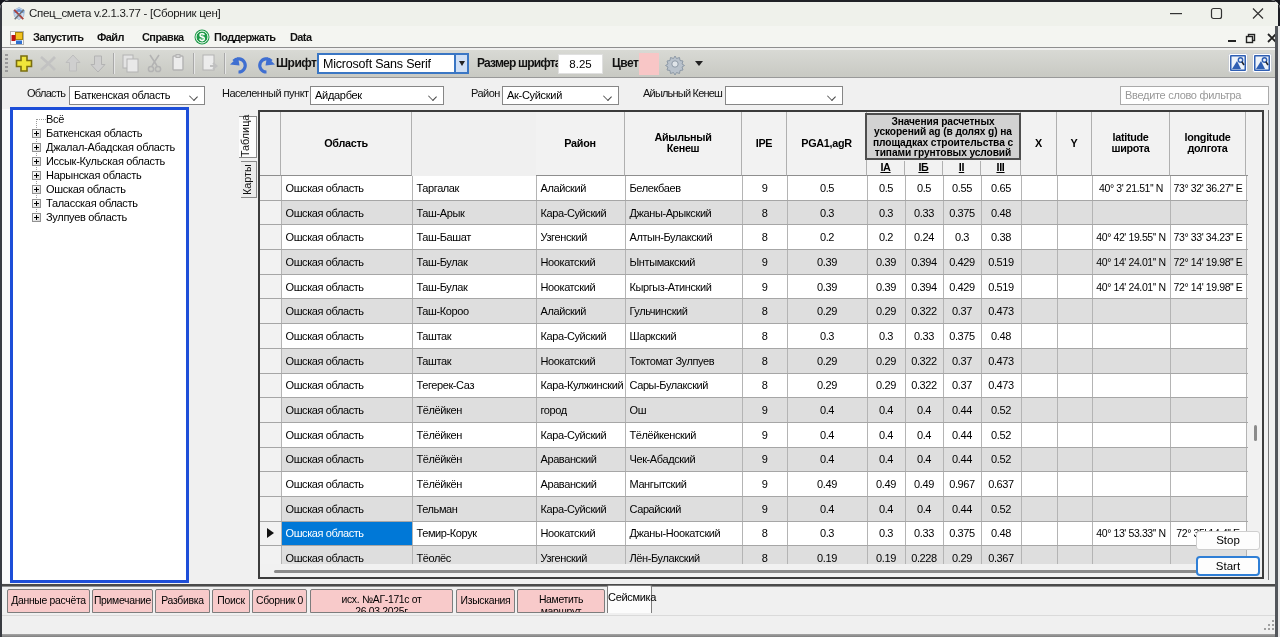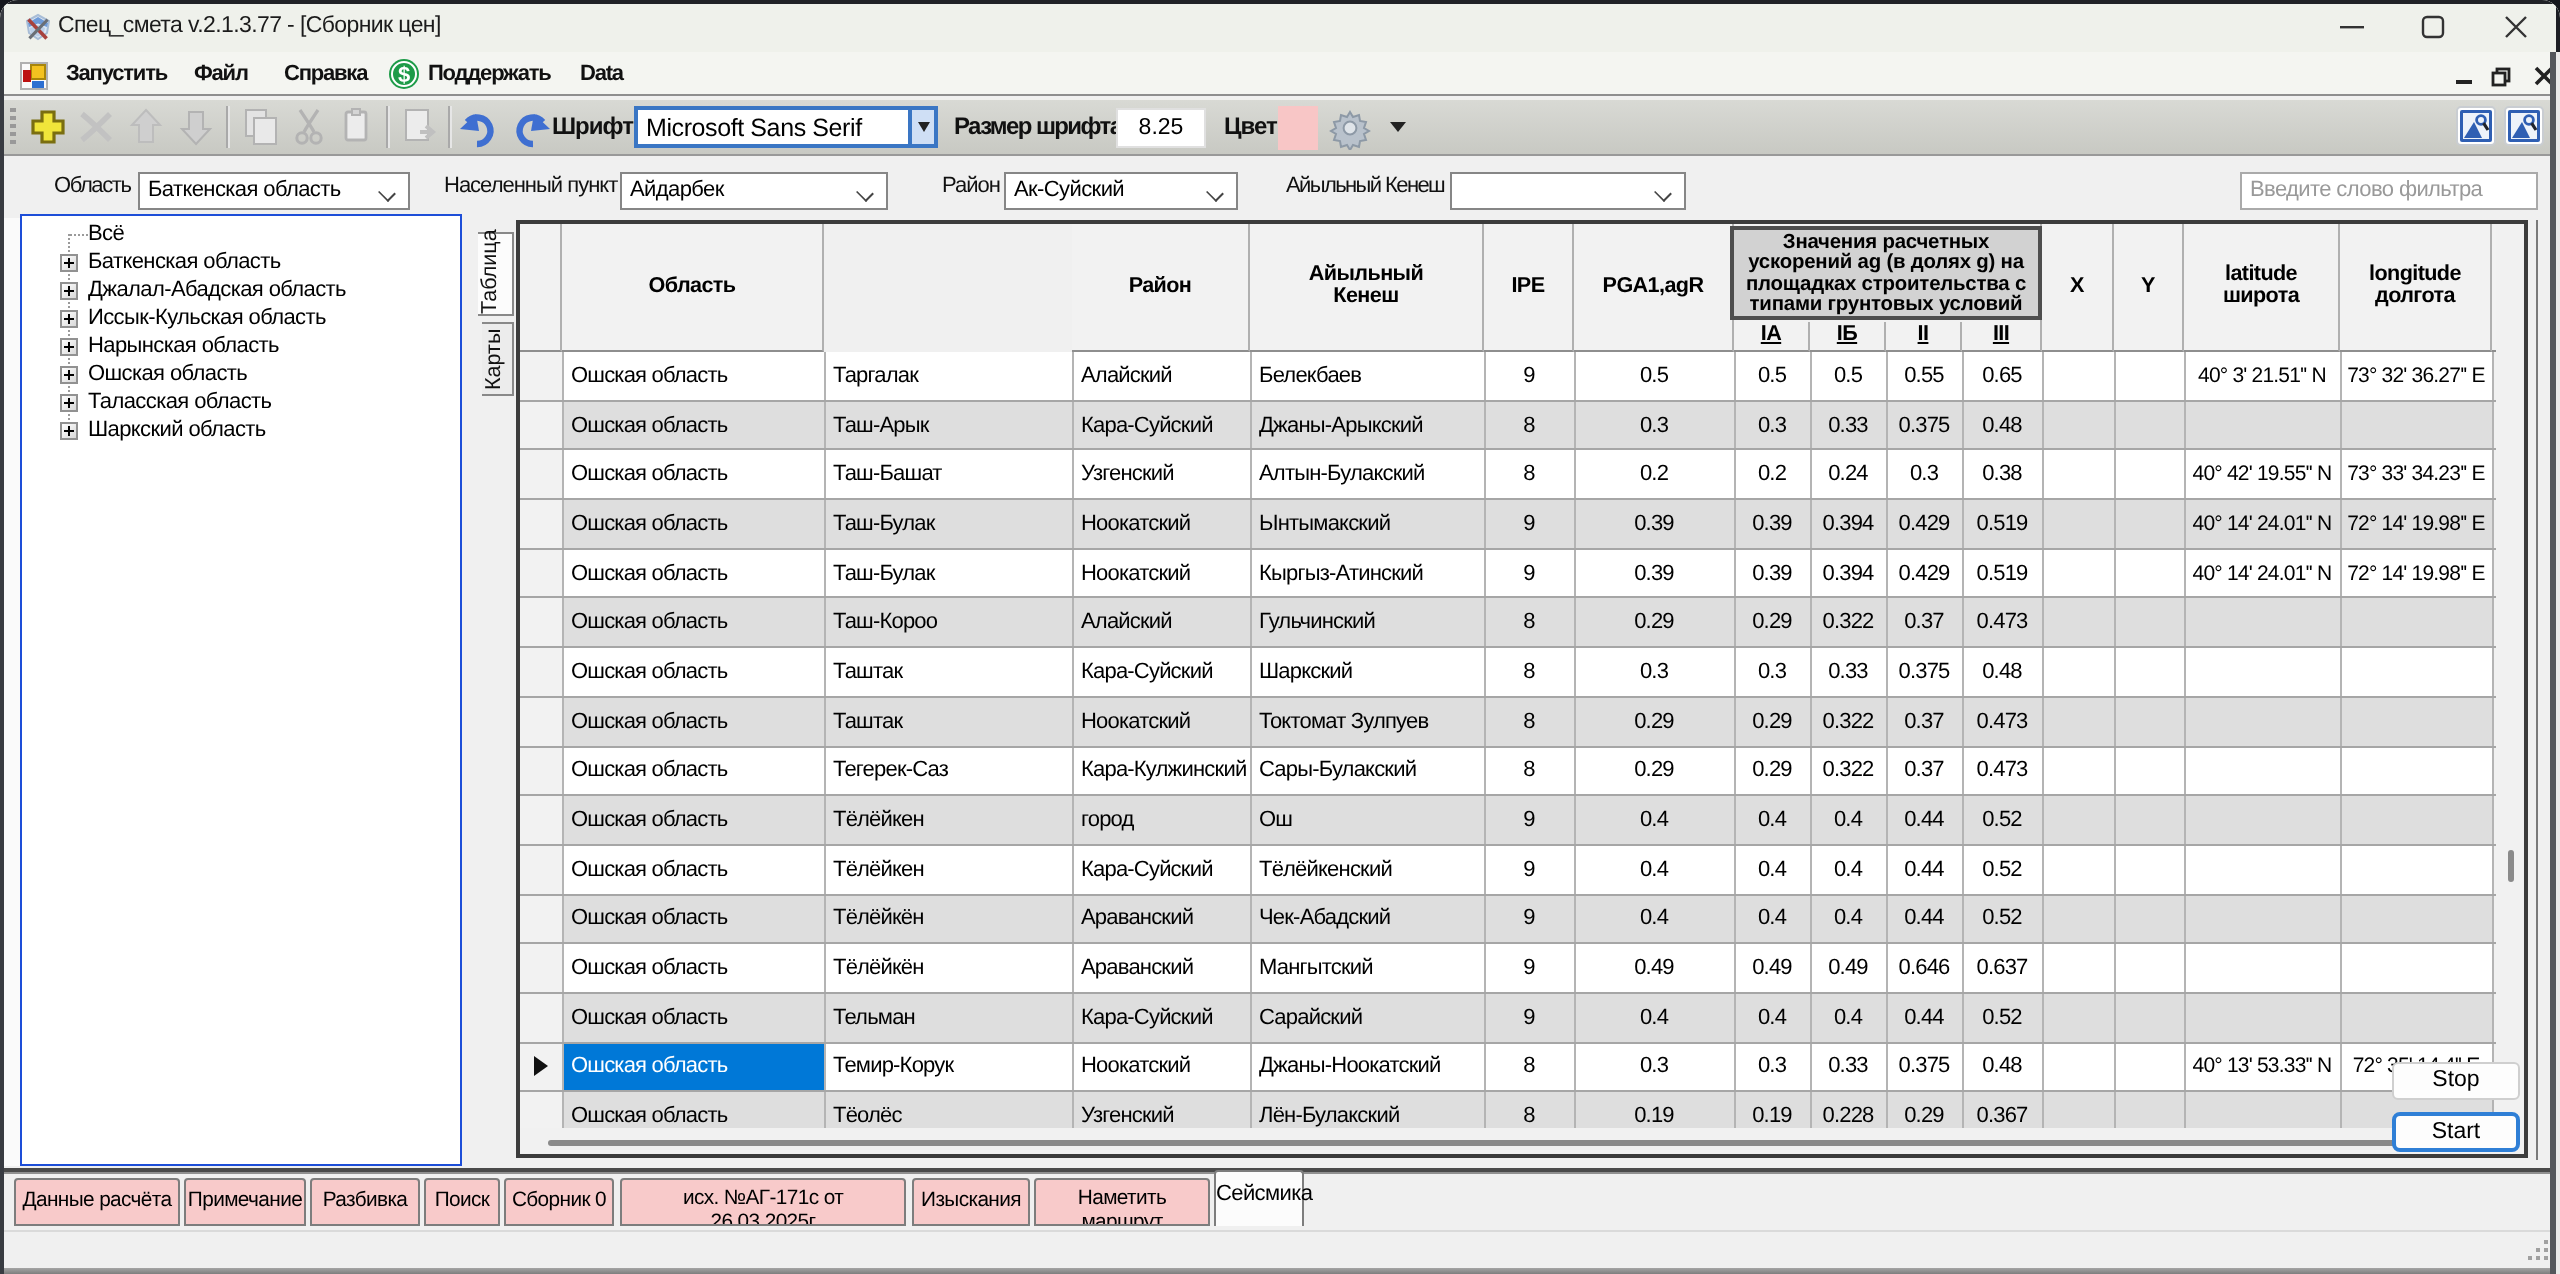--- a/index.html
+++ b/index.html
@@ -30,21 +30,21 @@
 #fontdrop:after { content:""; position:absolute; left:3px; top:6px; border:3.5px solid transparent; border-top:5px solid #222; }
 #sizebox { position:absolute; left:558px; top:5px; width:45px; height:20px; background:#fff; border:1px solid #e0e0e0; font-size:11.5px; text-align:center; line-height:18px; }
 #swatch { position:absolute; left:639px; top:4px; width:20px; height:22px; background:#f8c6c6; }
 
 #filterrow { position:absolute; left:0; top:79px; width:100%; height:30px; background:#f0f0f0; }
 .flabel { position:absolute; top:8px; font-size:11px; color:#111; letter-spacing:-0.5px; }
 .fcombo { position:absolute; top:7px; height:19px; background:#fff; border:1px solid #868686; font-size:11px; color:#000; line-height:17px; padding-left:4px; letter-spacing:-0.3px; }
 .fcombo:after { content:""; position:absolute; right:7px; top:6px; width:6px; height:6px; border-right:1.3px solid #444; border-bottom:1.3px solid #444; transform:rotate(45deg) scale(1,.8); }
 #filtertext { position:absolute; left:1120px; top:7px; width:149px; height:19px; background:#fff; border:1px solid #aaa; font-size:11px; letter-spacing:-0.3px; color:#999; line-height:17px; padding-left:4px; }
 
-#treepanel { position:absolute; left:10px; top:107px; width:221px; height:476px; background:#fff; border:1px solid #1d4ed8; }
+#treepanel { position:absolute; left:10px; top:107px; width:179px; height:476px; background:#fff; border:3px solid #1d4ed8; }
 .titem { position:absolute; left:33px; font-size:11px; letter-spacing:-0.3px; color:#000; white-space:nowrap; }
 .texp { position:absolute; left:19px; width:9px; height:9px; background:linear-gradient(135deg,#fff,#d8d8d8); border:1px solid #919191; }
 .texp:before { content:""; position:absolute; left:1px; top:3px; width:5px; height:1px; background:#000; }
 .texp:after { content:""; position:absolute; left:3px; top:1px; width:1px; height:5px; background:#000; }
 #treedot { position:absolute; left:23px; background-image:repeating-linear-gradient(to bottom,#9a9a9a 0 1px,transparent 1px 2px); width:1px; }
 
 .vtab { position:absolute; writing-mode:vertical-rl; transform:rotate(180deg); text-align:center; font-size:10.8px; color:#111; border:1px solid #898989; }
 #vtab1 { left:239px; top:116px; width:18px; height:42px; background:#fcfcfc; border-right:none; }
 #vtab2 { left:241px; top:161px; width:16px; height:37px; background:#ececec; border-right:none; }
 
@@ -225,21 +225,21 @@
     <div class="titem" style="top:31px">Джалал-Абадская область</div>
       <div class="texp" style="top:33px"></div>
     <div class="titem" style="top:45px">Иссык-Кульская область</div>
       <div class="texp" style="top:47px"></div>
     <div class="titem" style="top:59px">Нарынская область</div>
       <div class="texp" style="top:61px"></div>
     <div class="titem" style="top:73px">Ошская область</div>
       <div class="texp" style="top:75px"></div>
     <div class="titem" style="top:87px">Таласская область</div>
       <div class="texp" style="top:89px"></div>
-    <div class="titem" style="top:101px">Шаркский область</div>
+    <div class="titem" style="top:101px">Зулпуев область</div>
       <div class="texp" style="top:103px"></div>
   </div>
   <div class="vtab" id="vtab1">Таблица</div>
   <div class="vtab" id="vtab2">Карты</div>
   <div id="grid">
     <div class="hc" style="left:0;width:21px"></div>
     <div class="hc" style="left:21px;width:131px">Область</div>
     <div class="hc" style="left:276px;width:89px">Район</div>
     <div class="hc" style="left:365px;width:117px">Айыльный<br>Кенеш</div>
     <div class="hc" style="left:482px;width:45px">IPE</div>
@@ -495,21 +495,21 @@
             <tr class="odd">
               <td class="rh"></td>
               <td>Ошская область</td>
               <td>Тёлёйкён</td>
               <td>Араванский</td>
               <td>Мангытский</td>
               <td class="n">9</td>
               <td class="n">0.49</td>
               <td class="n">0.49</td>
               <td class="n">0.49</td>
-              <td class="n">0.646</td>
+              <td class="n">0.967</td>
               <td class="n">0.637</td>
               <td class="n"></td>
               <td class="n"></td>
               <td class="ll"></td>
               <td class="ll"></td>
               <td style="border-right:none;background:#f1f1f1"></td>
             </tr>
             <tr class="even">
               <td class="rh"></td>
               <td>Ошская область</td>

